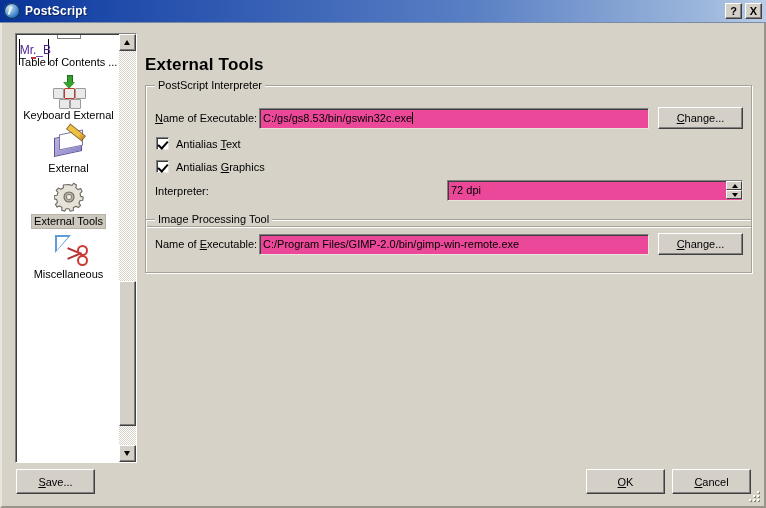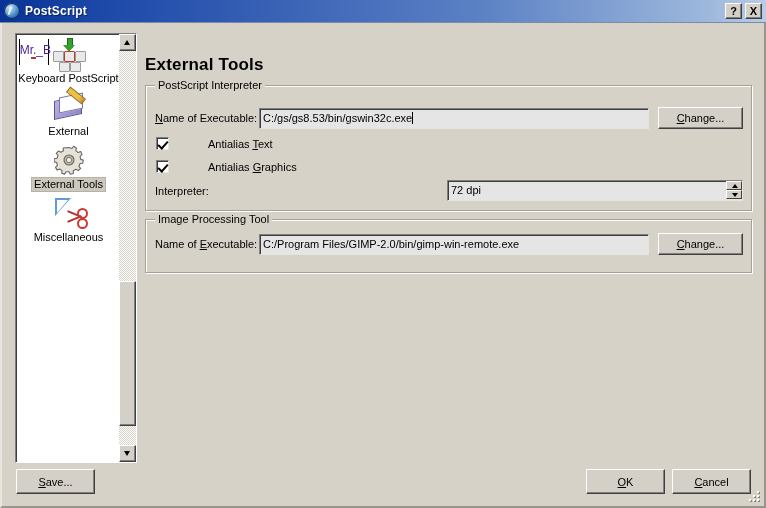--- a/index.html
+++ b/index.html
@@ -342,32 +342,32 @@
   }
   .gb-title {
     position: absolute;
     top: -7px; left: 9px;
     background: #d6d2c8;
     padding: 0 3px;
     font-size: 11px;
     color: #000;
     white-space: nowrap;
   }
-  #gb-ps { left: 143px; top: 62px; width: 607px; height: 126px; }
+  #gb-ps { left: 143px; top: 62px; width: 607px; height: 142px; }
   #gb-img { left: 143px; top: 196px; width: 607px; height: 54px; }
 
   .field-label {
     position: absolute;
     font-size: 11px;
     color: #000;
     white-space: nowrap;
   }
   .textinput {
     position: absolute;
-    background: #e5e5e5;
+    background: #ec4899;
     border-top: 1px solid #808080;
     border-left: 1px solid #808080;
     border-right: 1px solid #e8e5de;
     border-bottom: 1px solid #e8e5de;
     box-shadow: inset 1px 1px 0 #3d3d3d;
     box-sizing: border-box;
     font-family: "Liberation Sans", sans-serif;
     font-size: 11px;
     color: #000;
     padding: 0 0 0 3px;
@@ -393,21 +393,21 @@
     box-sizing: border-box;
     font-family: "Liberation Sans", sans-serif;
     font-size: 11px;
     color: #000;
     text-align: center;
     cursor: default;
     display: flex; align-items: center; justify-content: center;
   }
   .u { text-decoration: underline; }
 
-  .cb-row { position: absolute; display: flex; align-items: center; gap: 32px; }
+  .cb-row { position: absolute; display: flex; align-items: center; }
   .checkbox {
     width: 13px; height: 13px;
     background: #ffffff;
     border-top: 1px solid #808080;
     border-left: 1px solid #808080;
     border-right: 1px solid #e8e5de;
     border-bottom: 1px solid #e8e5de;
     box-shadow: inset 1px 1px 0 #3d3d3d;
     box-sizing: border-box;
     position: relative;
@@ -463,34 +463,41 @@
       <div class="titlebtn">?</div>
       <div class="titlebtn">X</div>
     </div>
   </div>
 
   <div class="dialog">
 
     <div class="sidebar">
       <div class="sb-list">
 
+        <div class="sb-item" style="margin-top:-16px;">
+          <div class="sb-ico ico-toc">
+            <div class="pg"></div>
+
+          </div>
+          <div class="sb-label">Table of Contents ...</div>
+        </div>
 
         <div class="sb-item">
           <div class="sb-ico ico-kbd">
             <div class="arrow">
                 <div class="stem"></div>
                 <div class="head"></div>
               </div>
             <div class="key k1"></div>
               <div class="key k2"></div>
               <div class="key k3"></div>
             <div class="key k4"></div>
               <div class="key k5"></div>
           </div>
-          <div class="sb-label">Keyboard PostScript</div>
+          <div class="sb-label">Keyboard External</div>
         </div>
 
         <div class="sb-item">
           <div class="sb-ico ico-book">
             <div class="cover"></div>
               <div class="page"></div>
               <div class="pencil"></div>
           </div>
           <div class="sb-label">External</div>
         </div>

